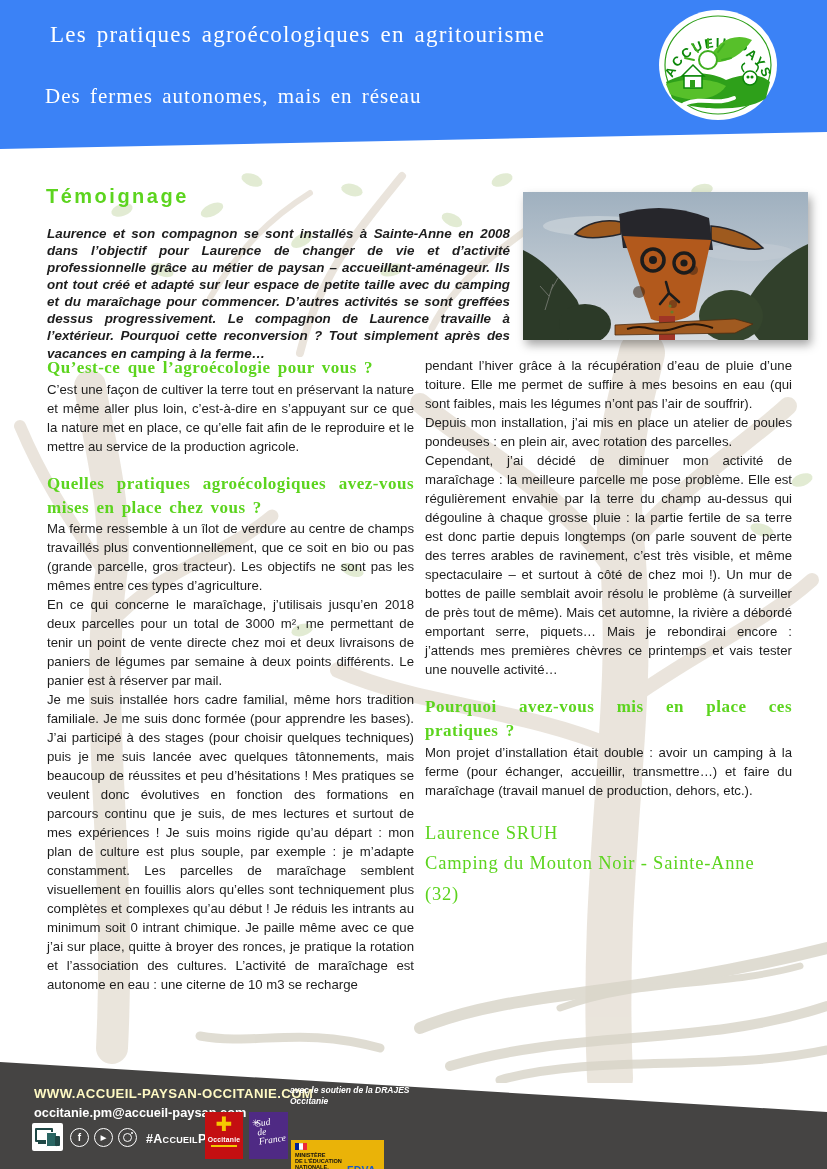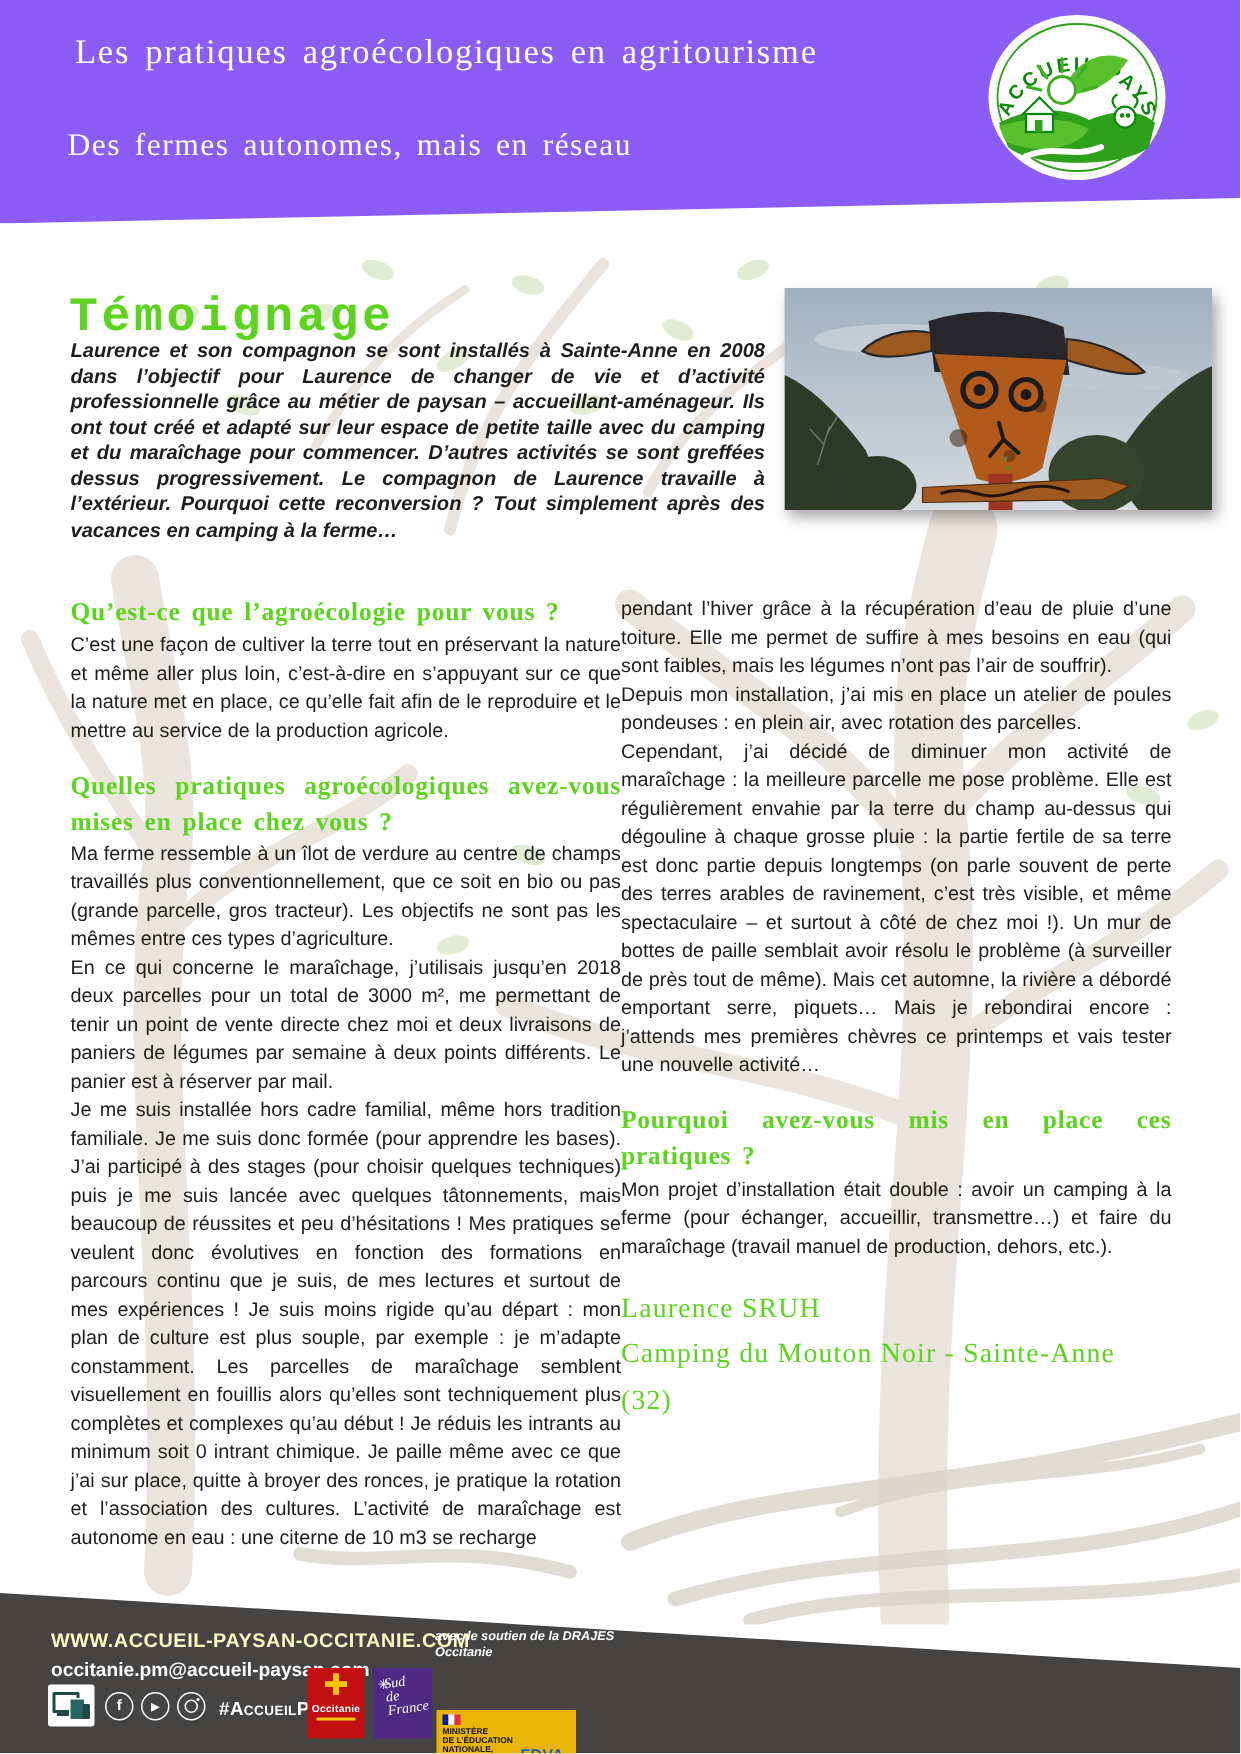--- a/index.html
+++ b/index.html
@@ -4,39 +4,39 @@
 <style>
   html,body{margin:0;padding:0;background:#fff;}
   .page{position:relative;width:827px;height:1169px;overflow:hidden;background:#fff;
         font-family:"Liberation Sans",sans-serif;color:#1d1d1d;}
 
   
   .watermark{position:absolute;left:0;top:148px;z-index:0;pointer-events:none;}
 
   
   .header{position:absolute;left:0;top:0;width:827px;height:150px;z-index:3;
-          background:#8b5cf6;
+          background:#3b82f6;
           clip-path:polygon(0 0,100% 0,100% 132px,0 149px);}
   .header-title{position:absolute;left:50px;top:22px;color:#fff;font-size:23px;
           letter-spacing:1.2px;word-spacing:3px;font-family:cursive;}
   .header-subtitle{position:absolute;left:45px;top:84px;color:#fff;font-size:21px;
           letter-spacing:1px;word-spacing:3px;font-family:cursive;}
   .logo{position:absolute;left:656px;top:8px;width:124px;height:114px;}
 
   
   .main{position:absolute;inset:0;z-index:2;}
-  .temoignage-h{position:absolute;left:46px;top:172px;color:#5cd41e;font-size:32px;
-          letter-spacing:2.5px;font-family:Liberation Mono, monospace;}
+  .temoignage-h{position:absolute;left:46px;top:172px;color:#5cd41e;font-size:20px;
+          letter-spacing:2.5px;font-family:Liberation Sans, sans-serif;}
   .intro{position:absolute;left:47px;top:212px;width:463px;font-weight:bold;font-style:italic;
           font-size:13.4px;line-height:1.27;text-align:justify;}
   .photo{position:absolute;left:523px;top:192px;width:285px;height:148px;
           box-shadow:3px 5px 9px rgba(0,0,0,.35);background:#cfd5da;}
 
   
-  .columns{position:absolute;left:47px;top:396px;width:746px;display:flex;}
+  .columns{position:absolute;left:47px;top:356px;width:746px;display:flex;gap:11px;}
   .col{width:367px;}
   .col p{margin:0;font-size:13.2px;line-height:1.44;text-align:justify;}
   .q{color:#5cd41e;font-size:17px;line-height:1.4;font-family:cursive;
      letter-spacing:.5px;word-spacing:2.5px;text-align:justify;margin:0;}
   .q.space-top{margin-top:16px;}
   .sig{margin-top:18px;color:#5cd41e;font-size:18.5px;line-height:1.65;
        letter-spacing:.8px;font-family:cursive;}
 
   
   .footer{position:absolute;left:0;top:1055px;width:827px;height:114px;z-index:4;

